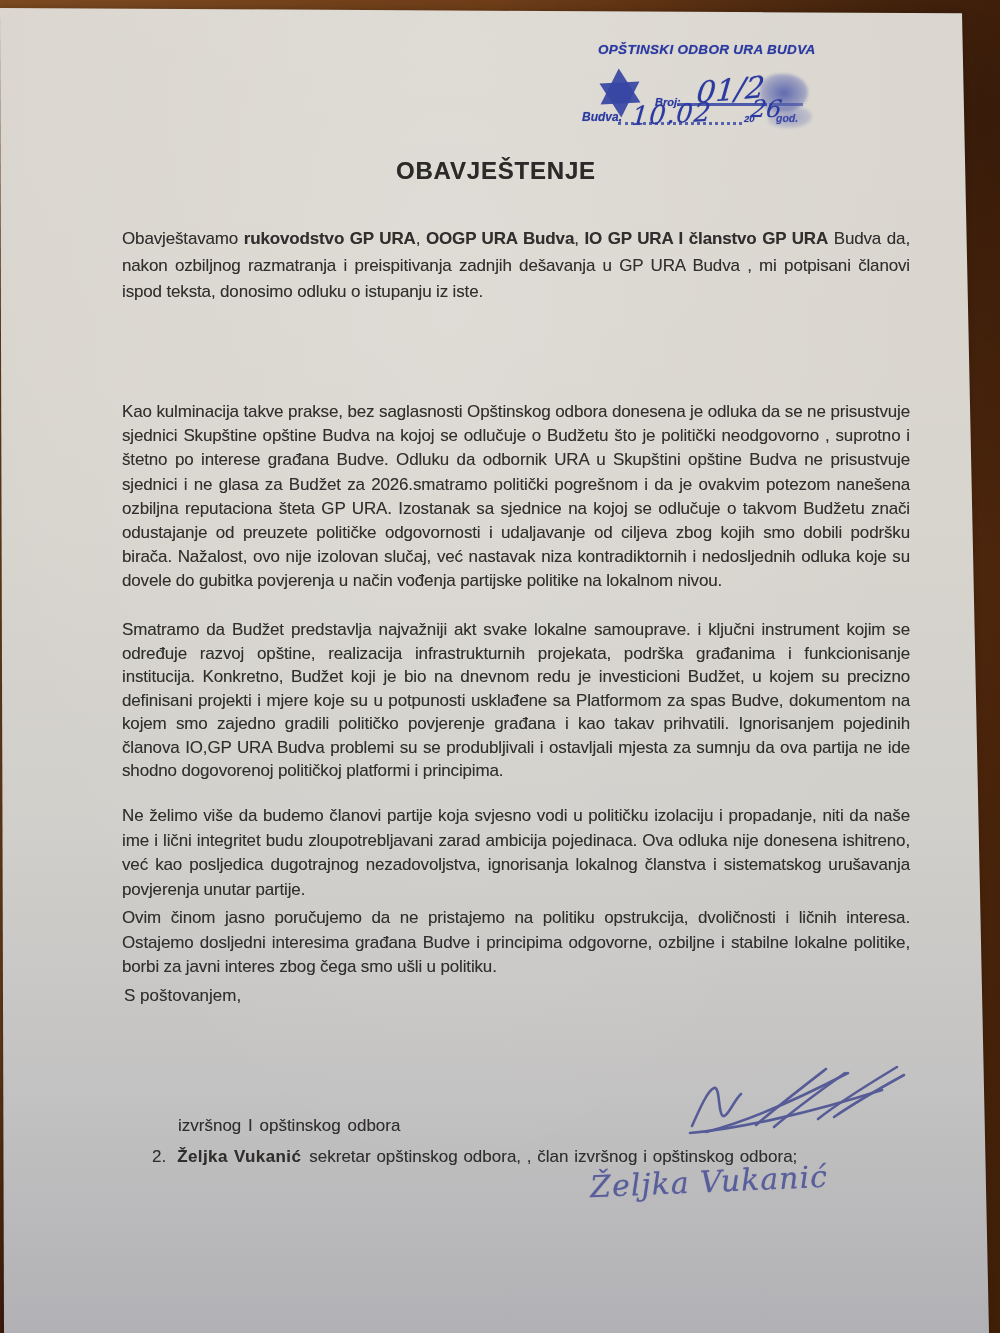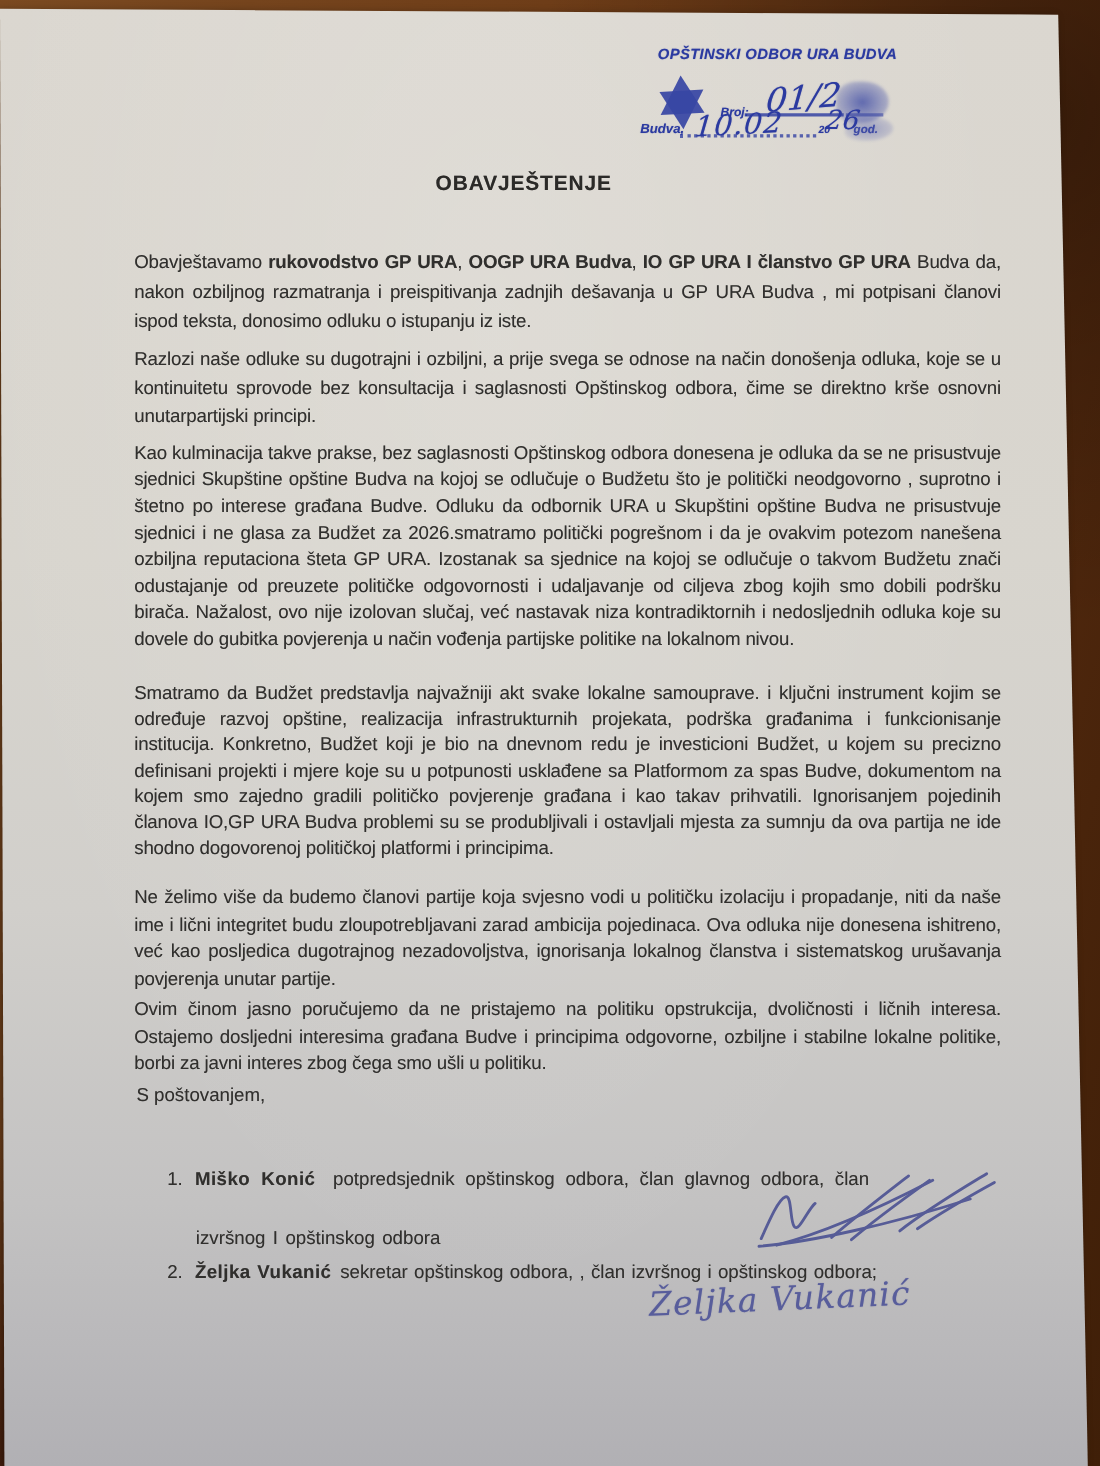--- a/index.html
+++ b/index.html
@@ -52,21 +52,21 @@
   .smudge{
     position:absolute;border-radius:45% 55% 60% 40%;
     background:radial-gradient(rgba(43,58,160,.7), rgba(43,58,160,.3) 65%, rgba(43,58,160,0) 95%);
     filter:blur(1.5px);
   }
   .smudge1{left:760px;top:74px;width:48px;height:38px;}
   .smudge2{left:768px;top:106px;width:44px;height:22px;opacity:.5;}
 
   
   .doc-title{
-    position:absolute;left:396px;top:157px;font-size:19px;font-weight:bold;
+    position:absolute;left:396px;top:157px;font-size:24px;font-weight:bold;
     letter-spacing:.8px;color:#2b2a28;text-shadow:0 0 .5px rgba(43,42,40,.5);
   }
   .para{
     position:absolute;left:122px;width:788px;font-size:17px;letter-spacing:-.15px;
     text-align:justify;text-shadow:0 0 .5px rgba(48,47,45,.35);
   }
   .p1{top:226px;line-height:26.5px;}
   .p2{top:314px;line-height:26px;}
   .p3{top:400px;line-height:24.2px;}
   .p4{top:618px;line-height:23.5px;}
@@ -124,30 +124,26 @@
     </div>
     <div class="stamp stamp-label year-prefix">20</div>
     <div class="stamp hand hw-year" style="position: absolute; left: 751px; top: 95px;">26</div>
     <div class="stamp stamp-label year-suffix">god.</div>
     <div class="smudge smudge2"></div>
   </div>
 
   <div class="doc-title">OBAVJEŠTENJE</div>
 
   <div class="para p1"><span>Obavještavamo </span><b>rukovodstvo GP URA</b><span>, </span><b>OOGP URA Budva</b><span>, </span><b>IO GP URA I članstvo GP URA</b><span> Budva da, nakon ozbiljnog razmatranja i preispitivanja zadnjih dešavanja u GP URA Budva , mi potpisani članovi ispod teksta, donosimo odluku o istupanju iz iste.</span></div>
-  <div class="para p2">Razlozi naše odluke su dugotrajni i ozbiljni, a prije svega se odnose na način donošenja odluka, koje se u kontinuitetu sprovode bez konsultacija i saglasnosti Opštinskog odbora, čime se direktno krše osnovni unutarpartijski principi.</div>
   <div class="para p3">Kao kulminacija takve prakse, bez saglasnosti Opštinskog odbora donesena je odluka da se ne prisustvuje sjednici Skupštine opštine Budva na kojoj se odlučuje o Budžetu što je politički neodgovorno , suprotno i štetno po interese građana Budve. Odluku da odbornik URA u Skupštini opštine Budva ne prisustvuje sjednici i ne glasa za Budžet za 2026.smatramo politički pogrešnom i da je ovakvim potezom nanešena ozbiljna reputaciona šteta GP URA. Izostanak sa sjednice na kojoj se odlučuje o takvom Budžetu znači odustajanje od preuzete političke odgovornosti i udaljavanje od ciljeva zbog kojih smo dobili podršku birača. Nažalost, ovo nije izolovan slučaj, već nastavak niza kontradiktornih i nedosljednih odluka koje su dovele do gubitka povjerenja u način vođenja partijske politike na lokalnom nivou.</div>
   <div class="para p4">Smatramo da Budžet predstavlja najvažniji akt svake lokalne samouprave. i ključni instrument kojim se određuje razvoj opštine, realizacija infrastrukturnih projekata, podrška građanima i funkcionisanje institucija. Konkretno, Budžet koji je bio na dnevnom redu je investicioni Budžet, u kojem su precizno definisani projekti i mjere koje su u potpunosti usklađene sa Platformom za spas Budve, dokumentom na kojem smo zajedno gradili političko povjerenje građana i kao takav prihvatili. Ignorisanjem pojedinih članova IO,GP URA Budva problemi su se produbljivali i ostavljali mjesta za sumnju da ova partija ne ide shodno dogovorenoj političkoj platformi i principima.</div>
   <div class="para p6">Ovim činom jasno poručujemo da ne pristajemo na politiku opstrukcija, dvoličnosti i ličnih interesa. Ostajemo dosljedni interesima građana Budve i principima odgovorne, ozbiljne i stabilne lokalne politike, borbi za javni interes zbog čega smo ušli u politiku.</div>
   <div class="para p5">Ne želimo više da budemo članovi partije koja svjesno vodi u političku izolaciju i propadanje, niti da naše ime i lični integritet budu zloupotrebljavani zarad ambicija pojedinaca. Ova odluka nije donesena ishitreno, već kao posljedica dugotrajnog nezadovoljstva, ignorisanja lokalnog članstva i sistematskog urušavanja povjerenja unutar partije.</div>
   <div class="closing">S poštovanjem,</div>
 
-  <div class="signer-line s1l1">
-    <span class="num">1.</span><b class="signer-name">Miško Konić</b><span>potpredsjednik opštinskog odbora, član glavnog odbora, član</span>
-  </div>
   <div class="signer-line s1l2">izvršnog I opštinskog odbora</div>
 
   <div class="sig1">
     <svg viewBox="0 0 235 90" xmlns="http://www.w3.org/2000/svg" fill="none" stroke="#4e5494" stroke-width="2.6" stroke-linecap="round" opacity=".92">
       <path d="M14,78 C22,60 30,42 36,40 C42,38 40,62 44,67 C48,73 56,52 63,46"></path>
       <path d="M28,84 C70,73 122,50 170,25"></path>
       <path d="M78,77 C100,58 126,38 148,21"></path>
       <path d="M96,79 C118,60 146,40 167,25"></path>
       <path d="M140,71 C164,52 196,33 219,19"></path>
       <path d="M156,69 C178,54 206,38 226,27"></path>

